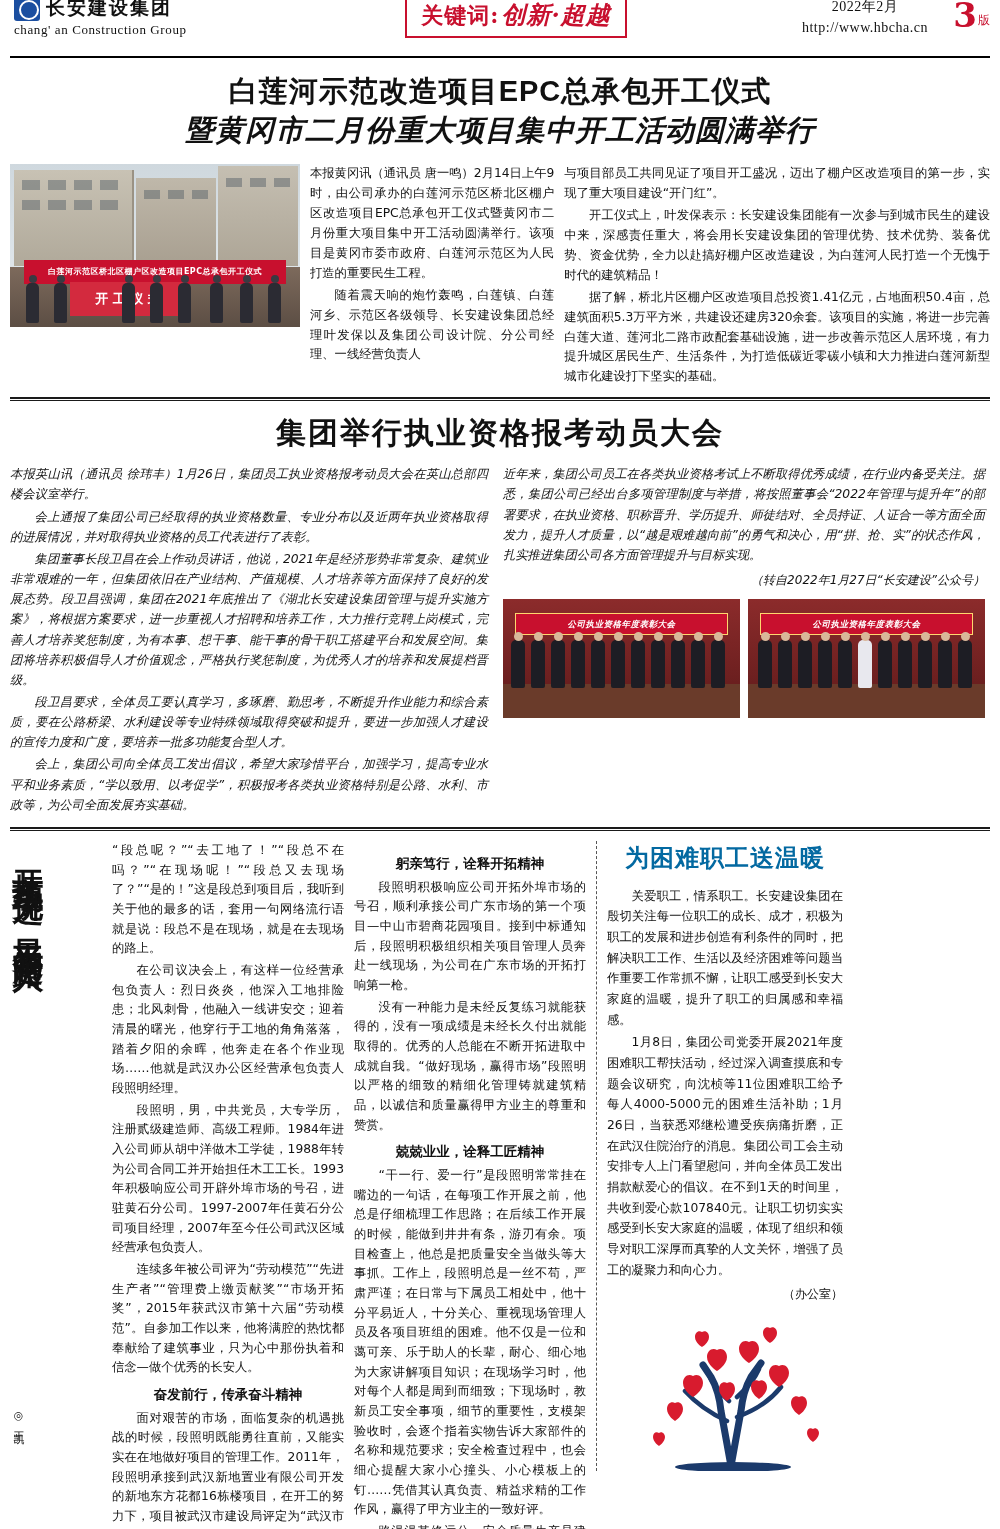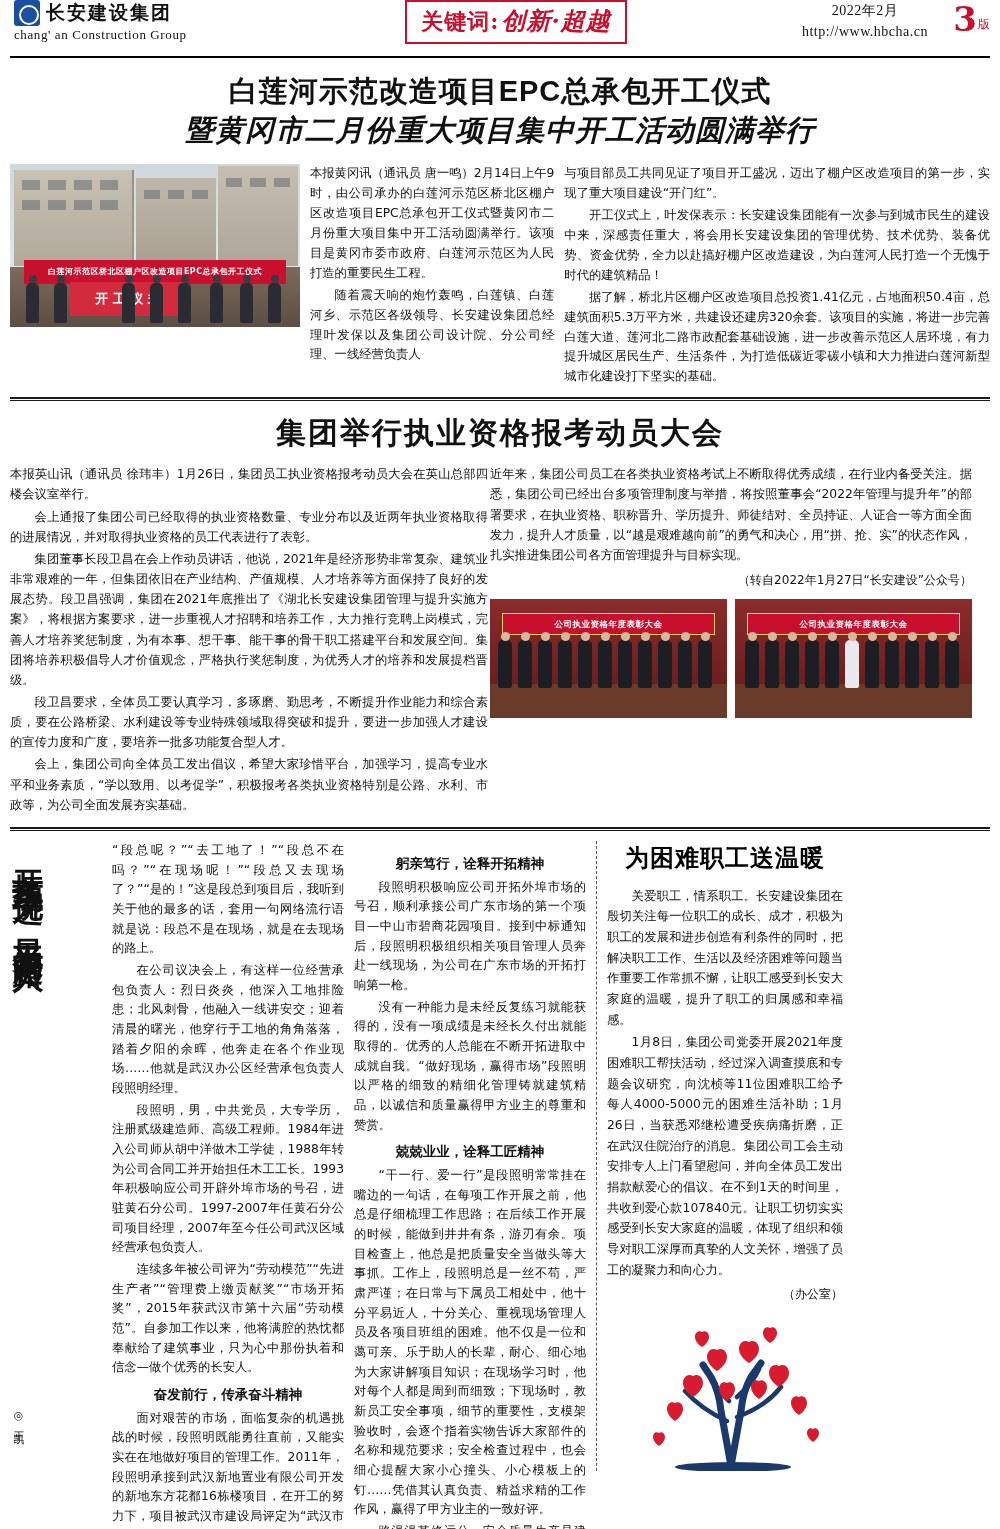--- a/index.html
+++ b/index.html
@@ -11,21 +11,21 @@
     font-family: "DejaVu Sans", "Liberation Sans", sans-serif;
     color: #111;
     position: relative;
     overflow: hidden;
   }
   .page { position: relative; width: 1000px; height: 1529px; padding: 0 10px; }
 
   
   .masthead {
     display: flex;
-    align-items: flex-start;
+    align-items: flex-end;
     height: 58px;
     border-bottom: 2px solid #000;
     padding-bottom: 18px;
   }
   .mh-left {
     width: 282px;
     display: flex;
     flex-direction: column;
     justify-content: center;
     padding-left: 4px;
@@ -213,21 +213,21 @@
   .headline2 {
     text-align: center;
     padding: 12px 0 10px 0;
     font-family: "DejaVu Serif", "Liberation Serif", serif;
     font-weight: bold;
     font-size: 30px;
     letter-spacing: 2px;
   }
 
   
-  .article2 { display: flex; gap: 2px; }
+  .article2 { display: flex; gap: 15px; font-style: italic; }
   .a2-left { width: 478px; font-size: 12.3px; line-height: 1.64; text-align: justify; }
   .a2-right { width: 482px; font-size: 12.3px; line-height: 1.64; text-align: justify; }
   .a2-source { text-align: right; margin-top: 6px; font-size: 12px; }
   .a2-photos { display: flex; gap: 8px; margin-top: 8px; }
   .gphoto { width: 237px; height: 119px; position: relative; overflow: hidden; background:#2b2b2b; }
   .gp-wall { position:absolute; inset:0; background: linear-gradient(#8c2b2b, #5d1a1a); }
   .gp-banner {
     position:absolute; left: 12px; top: 14px; right: 12px; height: 22px;
     background:#c8102e; border: 1px solid #ffd76e; color:#fff; font-size: 8.5px;
     text-align:center; line-height: 20px; font-weight: bold; letter-spacing: 0.5px;
@@ -282,21 +282,21 @@
     margin: 6px 0 3px 0;
     font-family: "DejaVu Serif", serif;
   }
   .vline-dot { width: 0; border-left: 1px dashed #555; }
   .bright { width: 236px; position: relative; }
   .bright-title {
     text-align: center;
     font-family: "DejaVu Serif", "Liberation Serif", serif;
     font-weight: bold;
     font-size: 24px;
-    color: #000000;
+    color: #0369a1;
     letter-spacing: 1px;
     line-height: 1.45;
     margin-bottom: 10px;
   }
   .bright-body { font-size: 12.3px; line-height: 1.68; text-align: justify; }
   .bright-sign { text-align: right; font-size: 12px; margin-top: 6px; }
   .tree-art {
     position: absolute;
     right: 0;
     bottom: 0;

